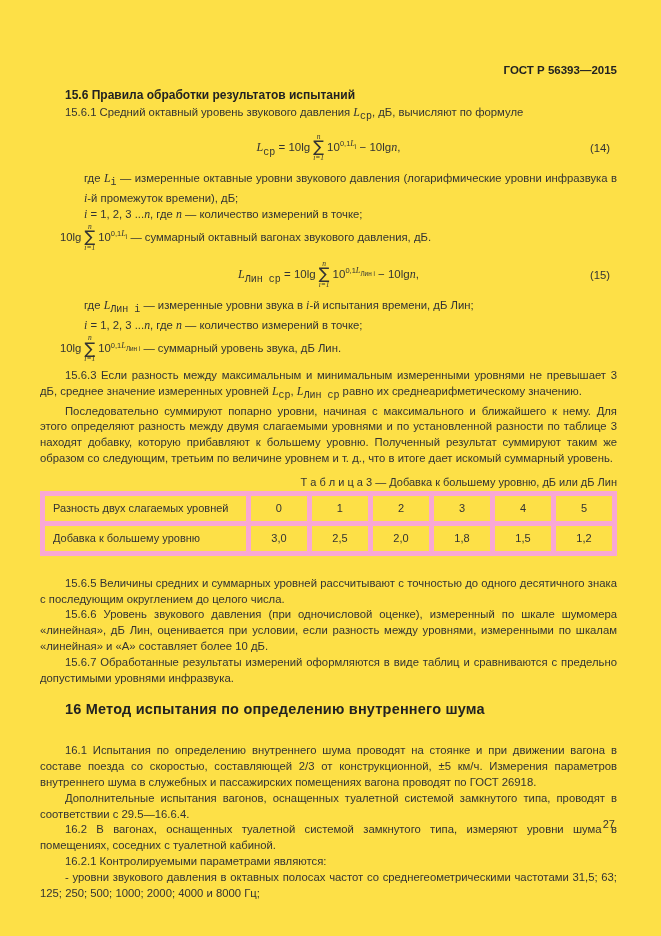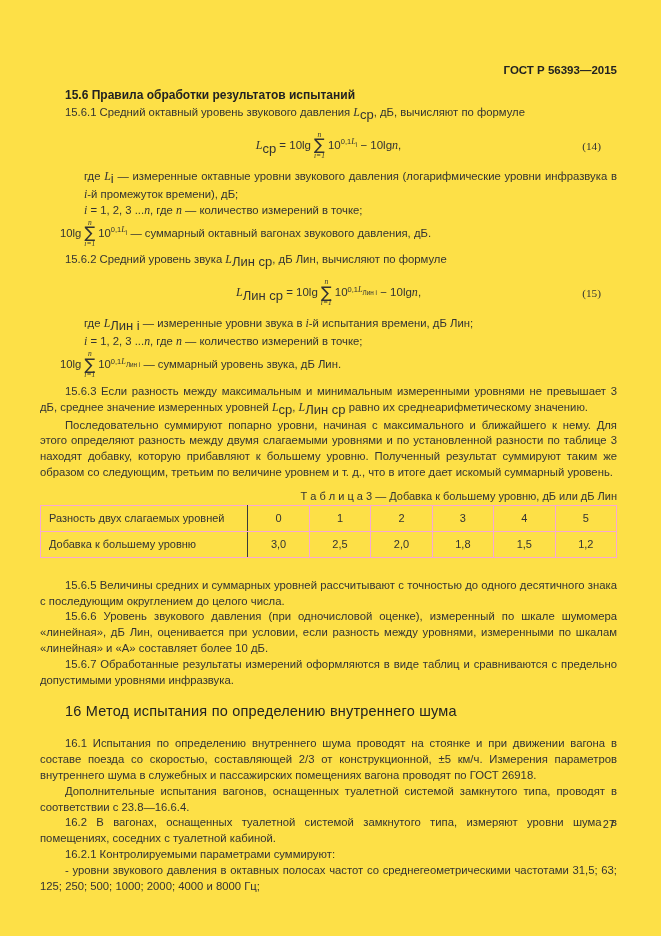--- a/index.html
+++ b/index.html
@@ -3,37 +3,37 @@
 <meta charset="utf-8">
 <style>
   html,body { margin:0; padding:0; background:#ffffff; }
   .page {
     width:661px; height:936px; position:relative; background:#fde047;
     box-sizing:border-box; padding:64px 44px 40px 40px;
     font-family:"Liberation Sans", sans-serif; color:#333; overflow:hidden;
   }
   .doc-header { text-align:right; font-weight:bold; font-size:11.5px; color:#222; margin-bottom:11px; }
   .h-sub  { font-size:12px; font-weight:bold; color:#222; margin:12px 0 3px; padding-left:25px; }
-  .h-main { font-size:14.5px; font-weight:normal; color:#222; margin:15px 0 17px; padding-left:25px; letter-spacing:0.2px; }
+  .h-main { font-size:14.5px; font-weight:bold; color:#222; margin:15px 0 26px; padding-left:25px; letter-spacing:0.2px; }
   p { margin:0; font-size:11.3px; line-height:15.8px; text-align:justify; text-indent:25px; color:#333; }
   p.noindent { text-indent:0;margin-left:44px; }
   p.sumline { text-indent:0; text-align:left; padding-left:20px; margin:1px 0; }
   .mvar { font-family:"Liberation Serif", serif; font-style:italic; font-size:1.05em; }
-  .msub { font-size:13px; font-style:normal; font-family:Liberation Sans, sans-serif; }
+  .msub { font-size:10px; font-style:normal; font-family:Liberation Mono, monospace; }
   .msup { font-size:7.5px; }
   .msup .mvar { font-size:1.1em; }
   .msup sub { font-size:0.85em; }
   .sum { display:inline-flex; flex-direction:column; align-items:center; vertical-align:middle; line-height:1; margin:0 3px; position:relative; top:-1px; }
   .sum-top, .sum-bot { font-family:"Liberation Serif", serif; font-style:italic; font-size:7.5px; }
   .sum-sigma { font-size:16px; line-height:0.85; font-family:"DejaVu Sans", sans-serif; font-style:normal; }
   .equation { position:relative; display:flex; justify-content:center; align-items:center; min-height:38px; margin:4px 0; font-size:11.5px; }
-  .eq-num { position:absolute; right:16px; top:50%; transform:translateY(-50%); font-size:11.3px;font-family:Liberation Serif, serif; }
+  .eq-num { position:absolute; right:7px; top:50%; transform:translateY(-50%); font-size:11.3px; }
   .tbl-caption { font-size:11px; text-indent:0; text-align:right; margin:9px 0 3px; }
   table.gost { width:100%; border-collapse:collapse; border:1.5px solid #3a3a3a; }
-  table.gost td { border:1px solid #f9a8d4; font-size:11px; color:#333; padding:3px 8px; height:19px; text-align:center; }
+  table.gost td { border:5px solid #f9a8d4; font-size:11px; color:#333; padding:3px 8px; height:19px; text-align:center; }
   table.gost td.lbl { text-align:left; width:36%; border-right:1.5px solid #3a3a3a; }
   .page-num { position:absolute; right:46px; top:818px; font-size:11px; color:#333; }
   .mt4 { margin-top:4px; } .mt10 { margin-top:20px; }
 </style>
 </head>
 <body>
 
 <div class="page">
 
   <div class="doc-header">ГОСТ Р 56393—2015</div>
@@ -56,21 +56,20 @@
   <p class="noindent"><span>где </span><span class="mvar">L</span><sub class="msub">i</sub><span> — измеренные октавные уровни звукового давления (логарифмические уровни инфразвука в </span><span class="mvar">i</span><span>-й промежуток времени), дБ;</span></p>
 
   <p class="noindent"><span class="mvar">i</span><span> = 1, 2, 3 ...</span><span class="mvar">n</span><span>, где </span><span class="mvar">n</span><span> — количество измерений в точке;</span></p>
 
   <p class="sumline"><span>10lg</span><span class="sum">
         <span class="sum-top">n</span>
         <span class="sum-sigma">∑</span>
         <span class="sum-bot">i=1</span>
       </span><span>10</span><sup class="msup"><span>0,1</span><span class="mvar">L</span><sub>i</sub></sup><span> — суммарный октавный вагонах звукового давления, дБ.</span></p>
 
-  <p class="mt4"><span>15.6.2  Средний уровень звука </span><span class="mvar">L</span><sub class="msub">Лин ср</sub><span>, дБ Лин, вычисляют по формуле</span></p>
 
   <div class="equation">
     <span>
       <span class="mvar">L</span><sub class="msub">Лин ср</sub><span> = 10lg</span><span class="sum">
           <span class="sum-top">n</span>
           <span class="sum-sigma">∑</span>
           <span class="sum-bot">i=1</span>
         </span><span>10</span><sup class="msup"><span>0,1</span><span class="mvar">L</span><sub>Лин i</sub></sup><span> − 10lg</span><span class="mvar">n</span><span>,</span>
     </span>
     <span class="eq-num">(15)</span>
@@ -116,20 +115,20 @@
     </tbody>
   </table>
 
   <p class="mt10">15.6.5  Величины средних и суммарных уровней рассчитывают с точностью до одного десятичного знака с последующим округлением до целого числа.</p>
   <p>15.6.6  Уровень звукового давления (при одночисловой оценке), измеренный по шкале шумомера «линейная», дБ Лин, оценивается при условии, если разность между уровнями, измеренными по шкалам «линейная» и «А» составляет более 10 дБ.</p>
   <p>15.6.7  Обработанные результаты измерений оформляются в виде таблиц и сравниваются с предельно допустимыми уровнями инфразвука.</p>
 
   <div class="h-main">16  Метод испытания по определению внутреннего шума</div>
 
   <p>16.1  Испытания по определению внутреннего шума проводят на стоянке и при движении вагона в составе поезда со скоростью, составляющей 2/3 от конструкционной, ±5 км/ч. Измерения параметров внутреннего шума в служебных и пассажирских помещениях вагона проводят по ГОСТ 26918.</p>
-  <p>Дополнительные испытания вагонов, оснащенных туалетной системой замкнутого типа, проводят в соответствии с 23.8—16.6.4.</p>
+  <p>Дополнительные испытания вагонов, оснащенных туалетной системой замкнутого типа, проводят в соответствии с 29.5—16.6.4.</p>
   <p>16.2  В вагонах, оснащенных туалетной системой замкнутого типа, измеряют уровни шума в помещениях, соседних с туалетной кабиной.</p>
-  <p>16.2.1  Контролируемыми параметрами суммируют:</p>
+  <p>16.2.1  Контролируемыми параметрами являются:</p>
   <p>- уровни звукового давления в октавных полосах частот со среднегеометрическими частотами 31,5; 63; 125; 250; 500; 1000; 2000; 4000 и 8000 Гц;</p>
 
   <div class="page-num">27</div>
 
 </div>
 
 </body></html>

